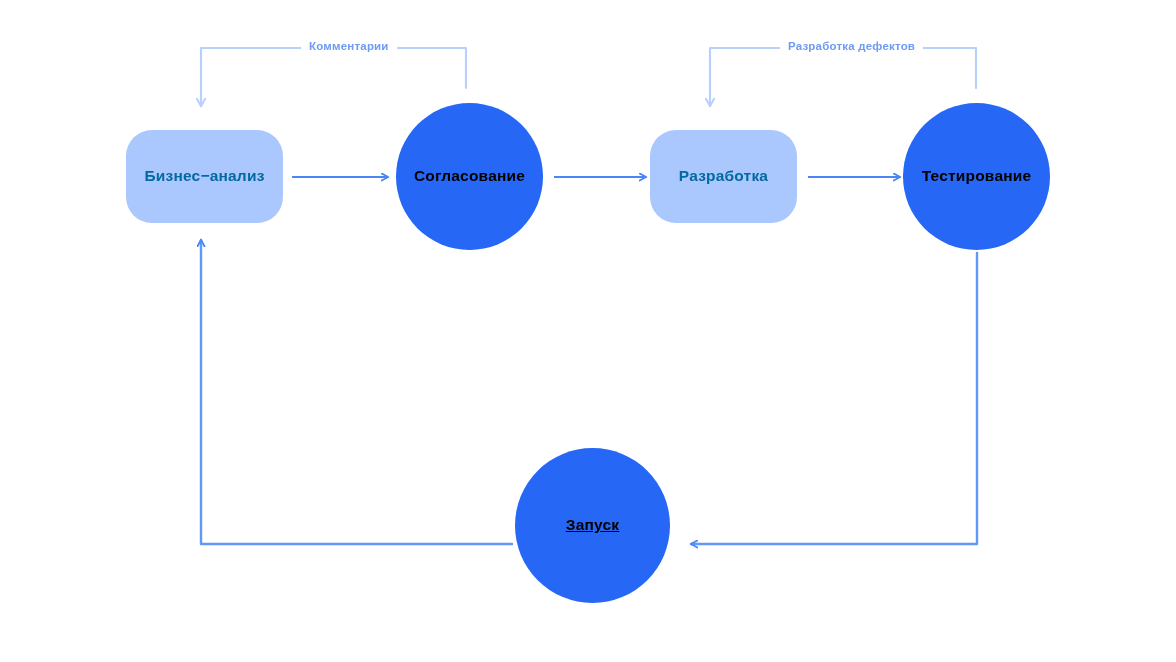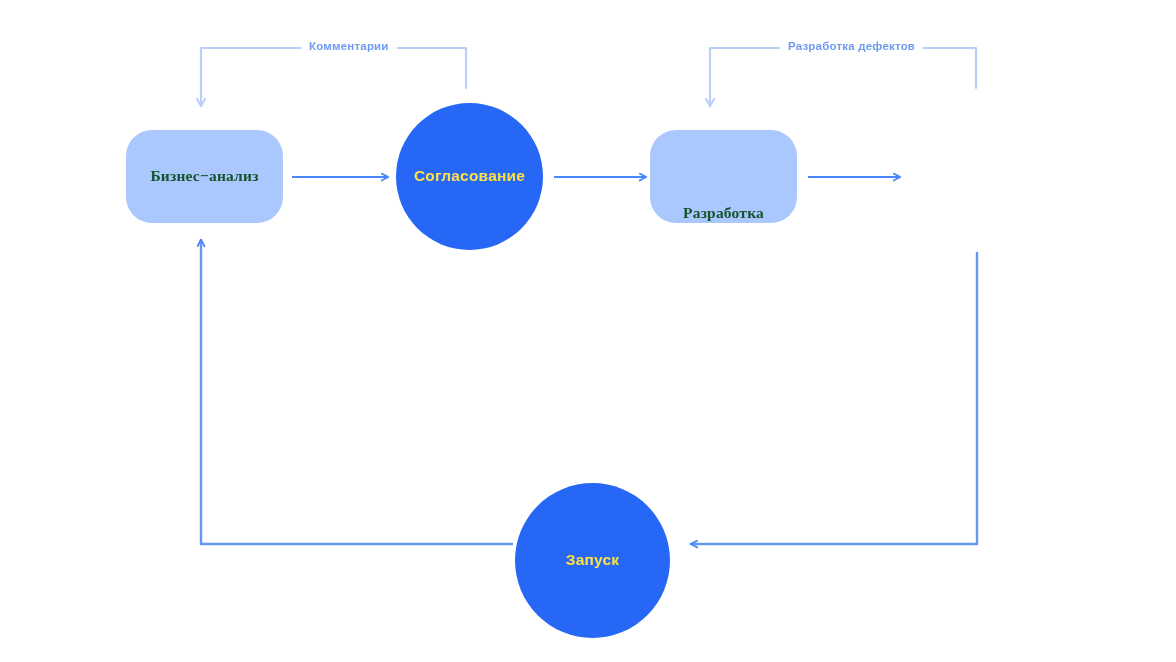--- a/index.html
+++ b/index.html
@@ -38,48 +38,47 @@
     font-weight: bold;
     letter-spacing: 0.2px;
     line-height: 1.2;
     white-space: nowrap;
   }
   .node-circle {
     border-radius: 50%;
     background: #2668f5;
   }
   .node-circle .node-label {
-    color: #fde047;
+    color: #000000;
   }
   .node-rounded {
     border-radius: 26px;
     background: #aac8fd;
   }
   .node-rounded .node-label {
-    color: #14532d;
-    font-family: Liberation Serif, serif;
+    color: #0369a1;
   }
   .edge-label {
     position: absolute;
     font-size: 11.5px;
     font-weight: bold;
     color: #6f9bf2;
     letter-spacing: 0.2px;
     white-space: nowrap;
     z-index: 3;
     background: #ffffff;
     padding: 0 8px;
     margin-left: 20px;
   }
   
   #node-business-analysis { left: 126px; top: 130px; width: 157px; height: 93px; }
   #node-approval         { left: 396px; top: 103px; width: 147px; height: 147px; }
-  #node-development      { left: 650px; top: 130px; width: 147px; height: 93px; align-items: flex-end; }
+  #node-development      { left: 650px; top: 130px; width: 147px; height: 93px; }
   #node-testing          { left: 903px; top: 103px; width: 147px; height: 147px; }
-  #node-launch           { left: 515px; top: 483px; width: 155px; height: 155px; }
+  #node-launch           { left: 515px; top: 448px; width: 155px; height: 155px; text-decoration: underline; }
 
   #label-comments  { left: 281px; top: 40px; }
   #label-defects   { left: 760px; top: 40px; }
 </style>
 </head>
 <body>
 
 <div id="diagram-canvas">
 
   <svg id="flow-svg" viewBox="0 0 1176 662" xmlns="http://www.w3.org/2000/svg">
@@ -124,20 +123,23 @@
   </div>
 
   <div class="node node-circle" id="node-approval">
     <span class="node-label">Согласование</span>
   </div>
 
   <div class="node node-rounded" id="node-development">
     <span class="node-label">Разработка</span>
   </div>
 
+  <div class="node node-circle" id="node-testing">
+    <span class="node-label">Тестирование</span>
+  </div>
 
   <div class="node node-circle" id="node-launch">
     <span class="node-label">Запуск</span>
   </div>
 
   <div class="edge-label" id="label-comments">Комментарии</div>
 
   <div class="edge-label" id="label-defects">Разработка дефектов</div>
 
 </div>

